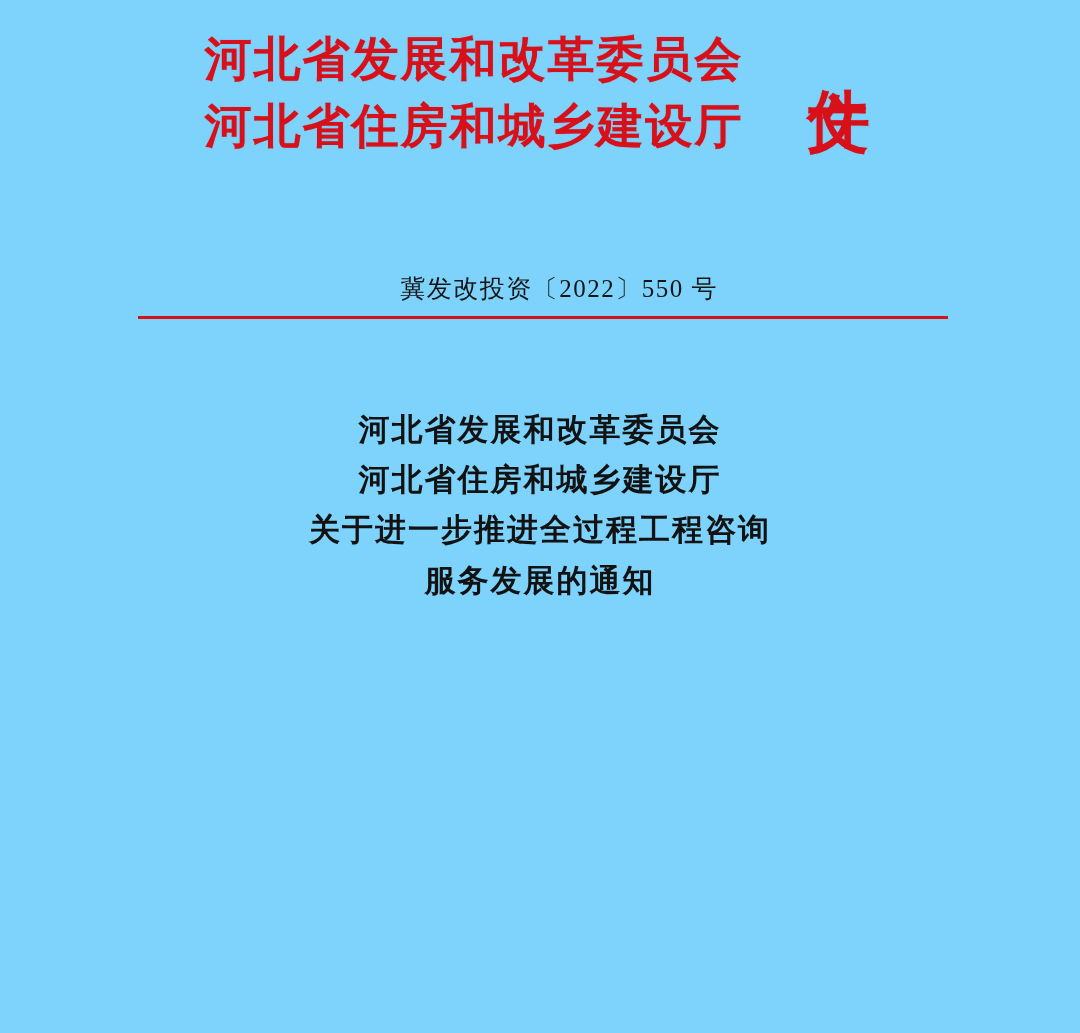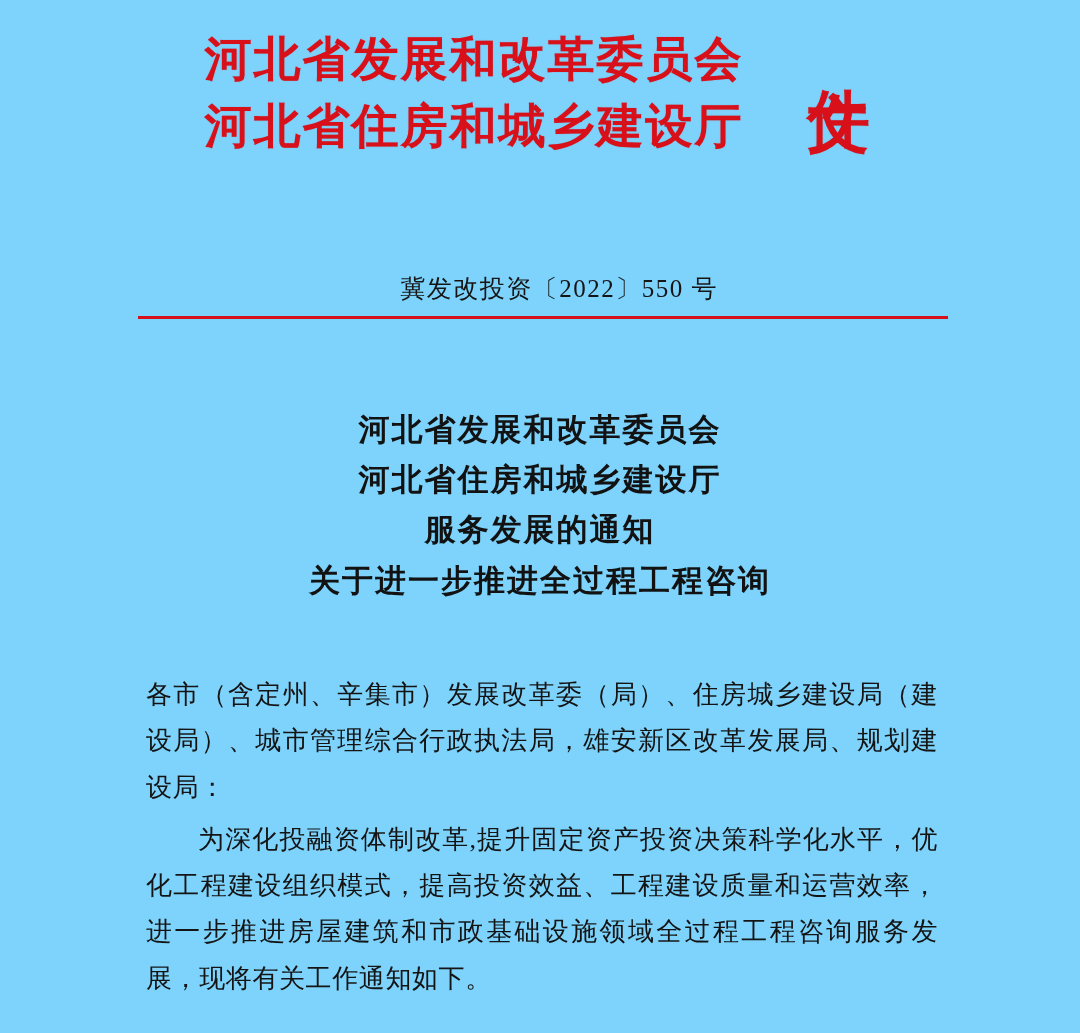--- a/index.html
+++ b/index.html
@@ -134,22 +134,18 @@
     </div>
   </div>
 
   <div class="docnum">冀发改投资〔2022〕550 号</div>
 
   <div class="red-rule"></div>
 
   <div class="title-block">
     <div class="title-line">河北省发展和改革委员会</div>
     <div class="title-line">河北省住房和城乡建设厅</div>
+    <div class="title-line">关于进一步推进全过程工程咨询</div>
     <div class="title-line">服务发展的通知</div>
-    <div class="title-line">关于进一步推进全过程工程咨询</div>
   </div>
 
-  <div class="body-block">
-    <p class="body-p">各市（含定州、辛集市）发展改革委（局）、住房城乡建设局（建设局）、城市管理综合行政执法局，雄安新区改革发展局、规划建设局：</p>
-    <p class="body-p indent">为深化投融资体制改革,提升固定资产投资决策科学化水平，优化工程建设组织模式，提高投资效益、工程建设质量和运营效率，进一步推进房屋建筑和市政基础设施领域全过程工程咨询服务发展，现将有关工作通知如下。</p>
-  </div>
 
 </div>
 
 </body></html>

